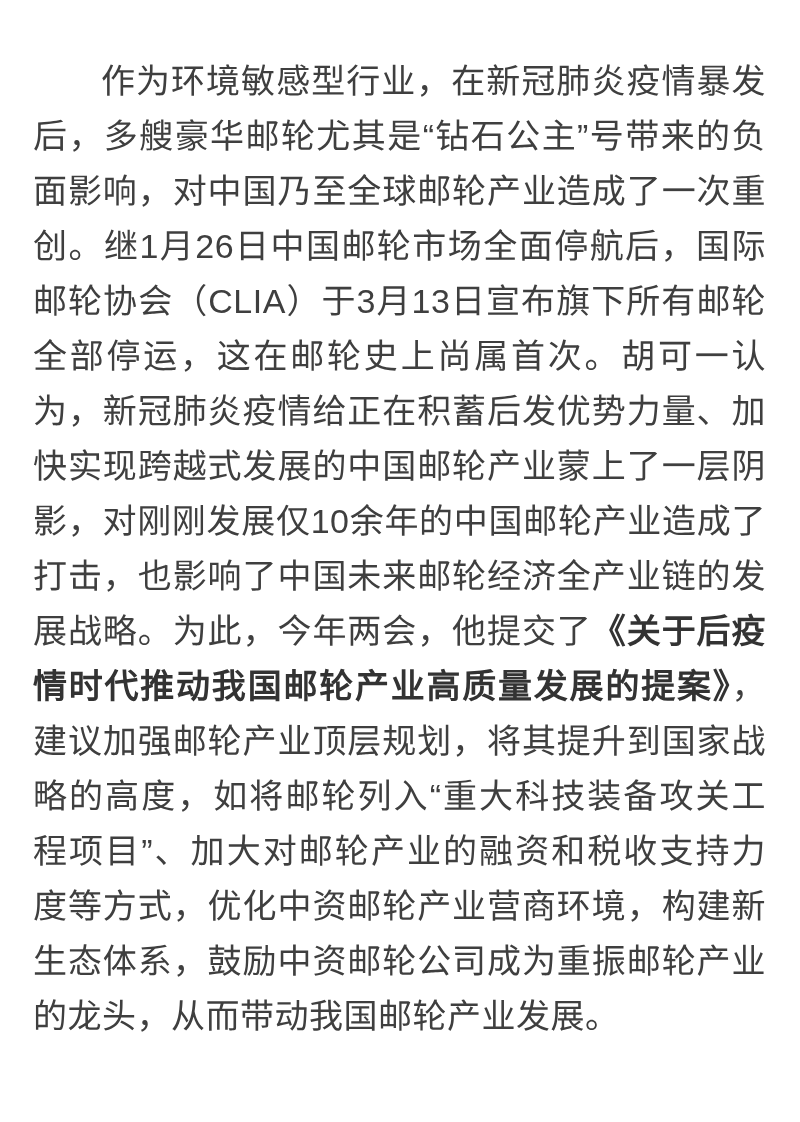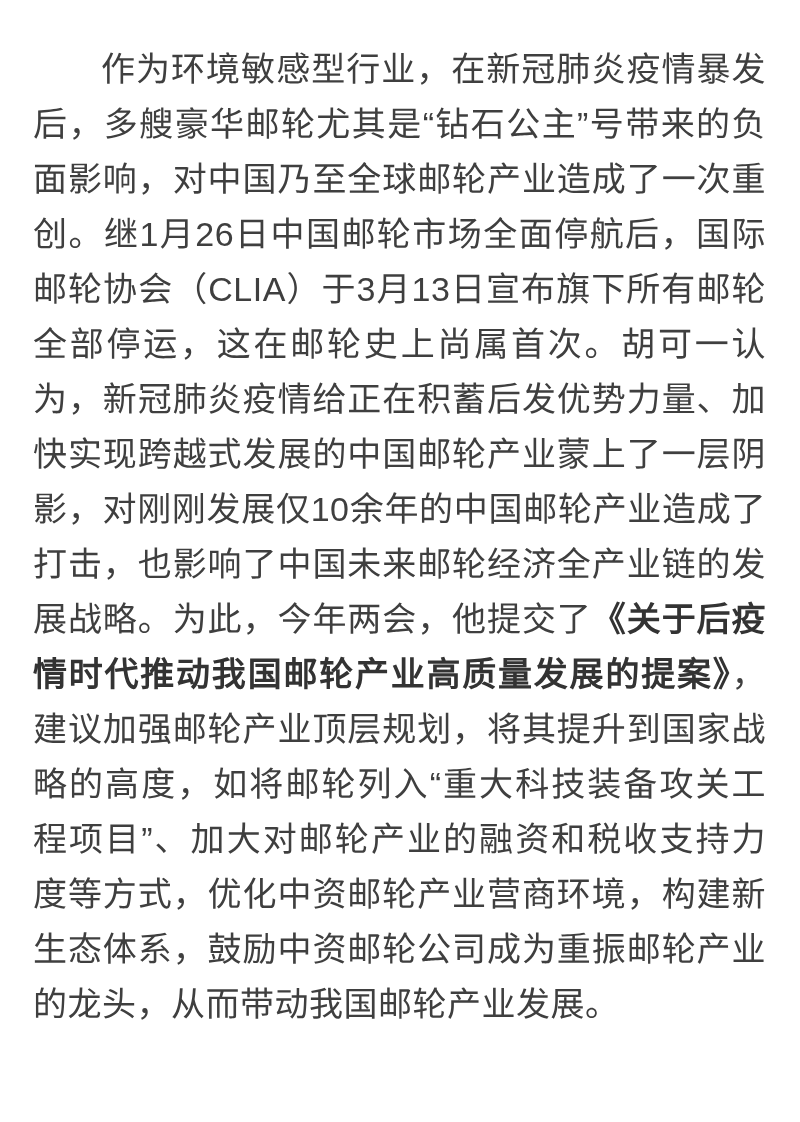--- a/index.html
+++ b/index.html
@@ -10,21 +10,21 @@
     body {
       width: 800px;
       height: 1122px;
       overflow: hidden;
       font-family: "Liberation Sans", sans-serif;
     }
     .article-page {
       box-sizing: border-box;
       width: 800px;
       height: 1122px;
-      padding: 42px 34px 30px 33px;
+      padding: 54px 34px 30px 33px;
       background: #ffffff;
     }
     .article-paragraph {
       margin: 0;
       font-size: 34px;
       line-height: 55px;
       color: #3f3f3f;
       letter-spacing: 0.5px;
       text-align: justify;
       text-justify: inter-ideograph;

